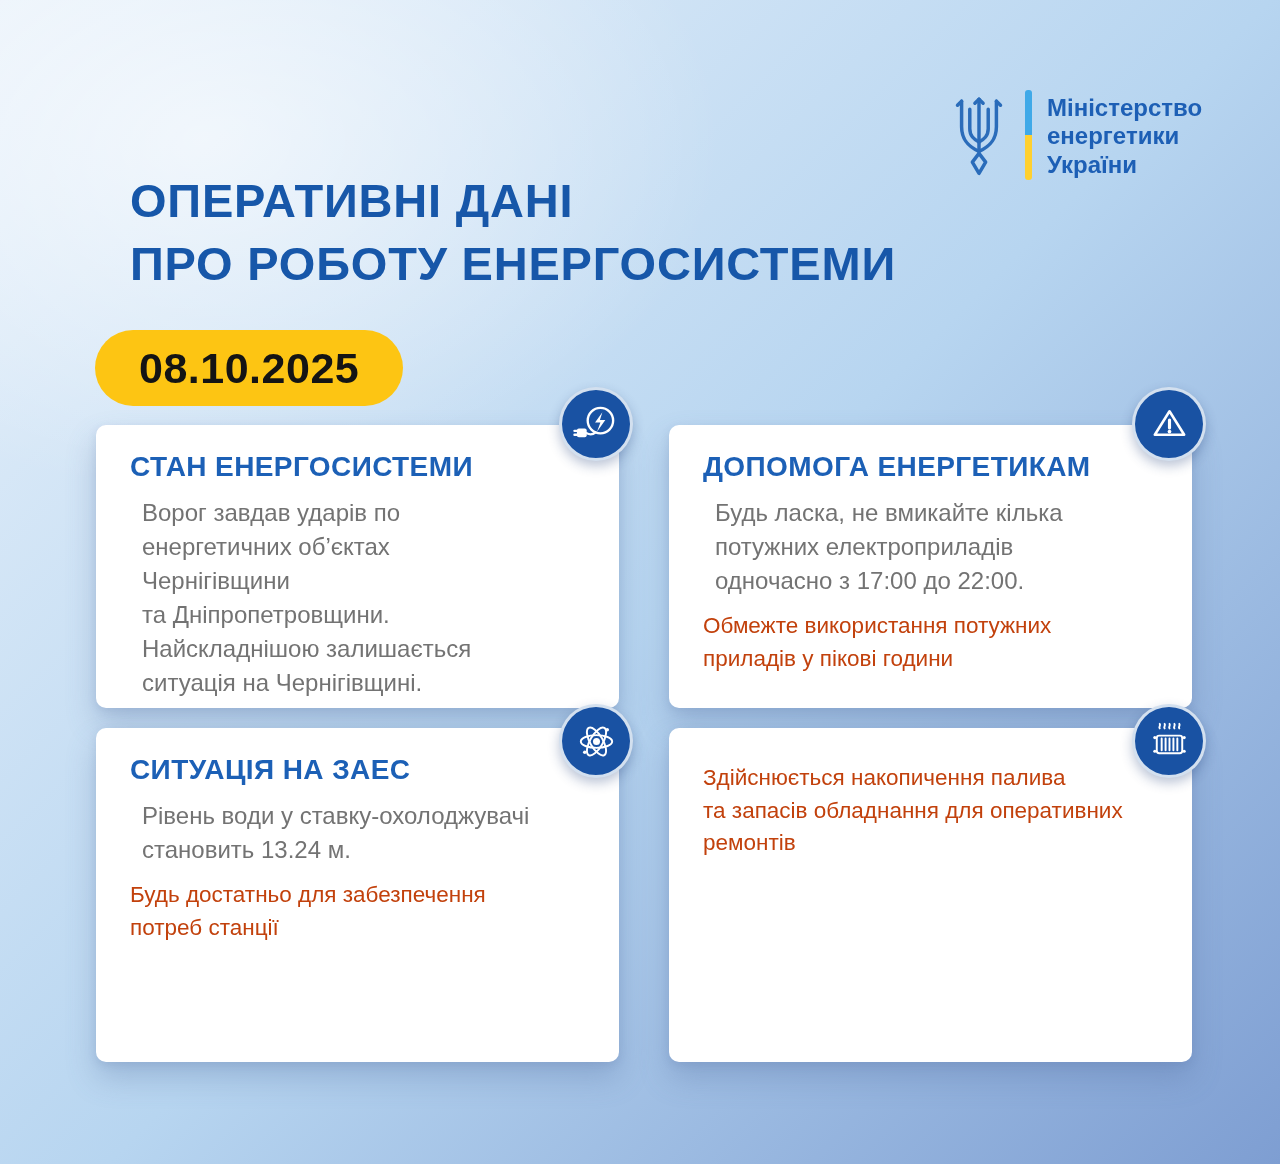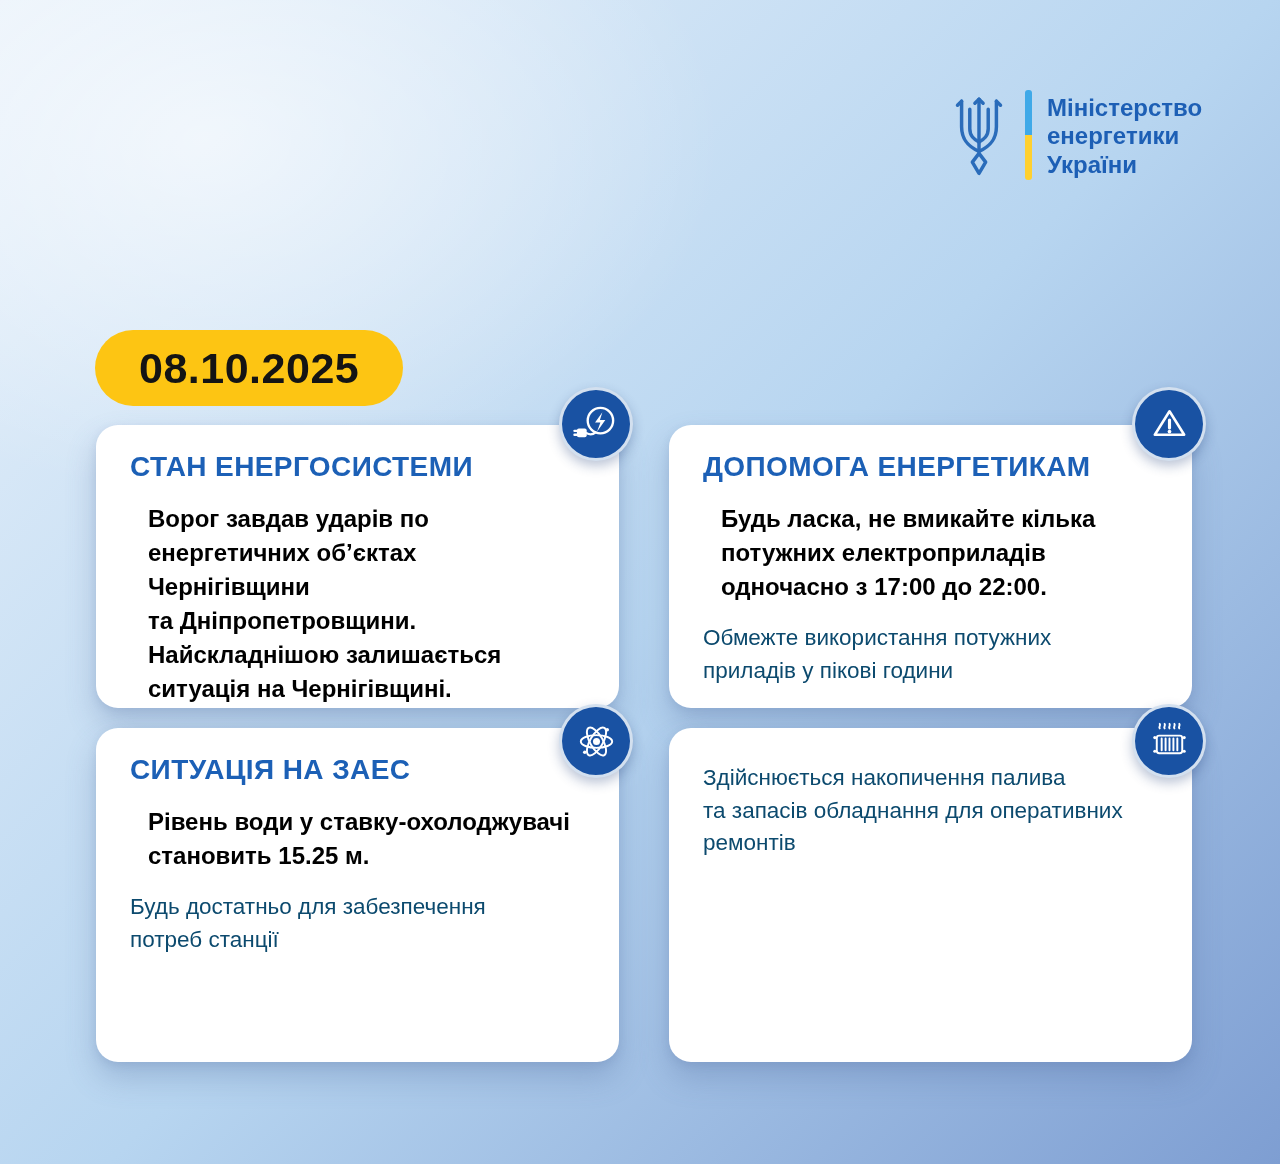--- a/index.html
+++ b/index.html
@@ -32,36 +32,36 @@
     background:#fdc513;display:inline-flex;align-items:center;padding:12px 44px;
     font-size:43px;font-weight:800;color:#141414;letter-spacing:0.5px;
   }
 
   
   .cards{
     position:absolute;left:96px;top:425px;width:1096px;
     display:grid;grid-template-columns:523px 523px;column-gap:50px;row-gap:20px;
   }
   .card{
-    position:relative;background:#ffffff;border-radius:22px;
+    position:relative;background:#ffffff;border-radius:10px;
     padding:24px 28px 20px 34px;
     box-shadow:0 16px 30px rgba(83,109,158,0.30),0 3px 8px rgba(83,109,158,0.15);
   }
   .card.tall{height:283px;}
   .card.short{height:334px;}
   .card-title{
     margin:0 0 10px 0;font-size:28px;line-height:1.25;font-weight:800;
     letter-spacing:0.4px;color:#1c60b6;
   }
   .card-lead{
-    margin:18px;font-size:24px;line-height:1.42;font-weight:700;color:#000000;
+    margin:12px;font-size:24px;line-height:1.42;font-weight:400;color:#737373;
     white-space:pre-line;
   }
   .card-note{
-    margin:10px 0 0 0;font-size:22.5px;line-height:1.45;font-weight:500;color:#0c4a6e;
+    margin:10px 0 0 0;font-size:22.5px;line-height:1.45;font-weight:500;color:#c2410c;
     white-space:pre-line;
   }
   .card-note:empty{display:none;}
 
   .card-icon{
     position:absolute;right:-14px;width:74px;height:74px;border-radius:50%;
     background:#1952a3;border:3px solid rgba(244,249,253,0.85);
     display:flex;align-items:center;justify-content:center;
     box-shadow:0 5px 12px rgba(30,60,120,0.30);
   }
@@ -86,20 +86,22 @@
     </svg>
     <div class="logo-divider">
       <div class="half" style="background:#3fa9e8"></div>
       <div class="half" style="background:#ffd02f"></div>
     </div>
     <div class="logo-name">Міністерство
 енергетики
 України</div>
   </div>
 
+  <h1 class="main-title">ОПЕРАТИВНІ ДАНІ
+ПРО РОБОТУ ЕНЕРГОСИСТЕМИ</h1>
 
   <div class="date-pill">08.10.2025</div>
 
   <div class="cards">
 
     <section class="card tall row-top">
       <div class="card-icon">
         <svg viewBox="0 0 48 48" fill="none" stroke="#ffffff" stroke-width="2.4" stroke-linecap="round" stroke-linejoin="round">
           <circle cx="28" cy="20" r="13"></circle>
           <path d="M30 11.5 l-7.5 10.5 h5.5 l-3.5 9.5 8.5 -12 h-5.5 z" fill="#ffffff" stroke="none"></path>
@@ -140,21 +142,21 @@
           <ellipse cx="24" cy="24" rx="16" ry="6.5"></ellipse>
           <ellipse cx="24" cy="24" rx="16" ry="6.5" transform="rotate(60 24 24)"></ellipse>
           <ellipse cx="24" cy="24" rx="16" ry="6.5" transform="rotate(120 24 24)"></ellipse>
           <circle cx="24" cy="24" r="3.6" fill="#ffffff" stroke="none"></circle>
           <circle cx="35" cy="12" r="1.8" fill="#ffffff" stroke="none"></circle>
           <circle cx="12" cy="35" r="1.8" fill="#ffffff" stroke="none"></circle>
         </svg>
       </div>
       <h2 class="card-title">СИТУАЦІЯ НА ЗАЕС</h2>
       <p class="card-lead">Рівень води у ставку-охолоджувачі
-становить 15.25 м.</p>
+становить 13.24 м.</p>
       <p class="card-note">Будь достатньо для забезпечення
 потреб станції</p>
     </section>
 
     <section class="card short row-bottom">
       <div class="card-icon">
         <svg viewBox="0 0 48 48" fill="none" stroke="#ffffff" stroke-width="2" stroke-linecap="round" stroke-linejoin="round">
           <path d="M14 6 c1.4 1.6 -1.4 3 0 4.6"></path>
           <path d="M19 6 c1.4 1.6 -1.4 3 0 4.6"></path>
           <path d="M24 6 c1.4 1.6 -1.4 3 0 4.6"></path>

